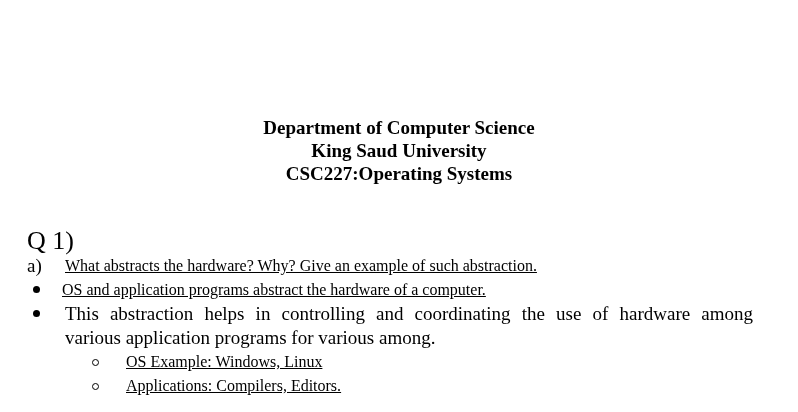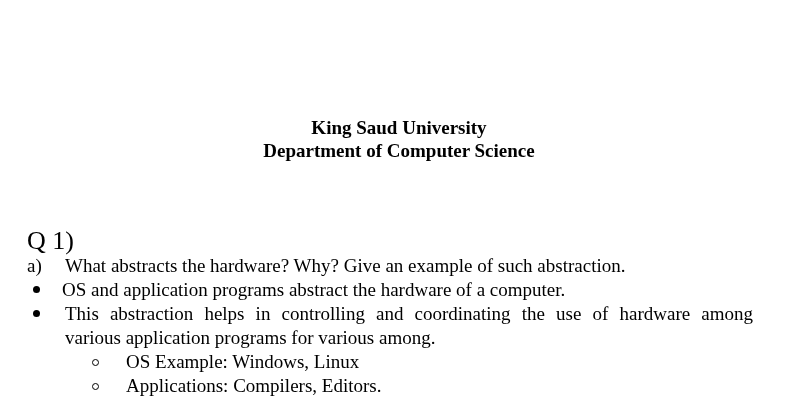--- a/index.html
+++ b/index.html
@@ -7,43 +7,44 @@
     width: 798px; height: 412px; background: #ffffff; overflow: hidden;
     font-family: "Liberation Serif", "DejaVu Serif", serif; color: #000;
     position: relative;
   }
   .header {
     position: absolute; left: 0; width: 798px; top: 116px;
     text-align: center; font-weight: bold; font-size: 19px; line-height: 23px;
   }
   .header div { height: 23px; }
   .q-label { position: absolute; left: 27px; top: 229px; font-size: 26px; line-height: 24px; }
-  .line { position: absolute; font-size: 19px; line-height: 24px; white-space: nowrap; }
+  .line { position: absolute; font-size: 16px; line-height: 24px; white-space: nowrap; text-decoration: underline; }
   .marker { position: absolute; font-size: 19px; line-height: 24px; }
   .bullet-dot {
     position: absolute; width: 7px; height: 7px; border-radius: 50%; background: #000;
   }
   .circle-marker {
     position: absolute; width: 7px; height: 7px; border-radius: 50%;
     border: 1.3px solid #000; box-sizing: border-box;
   }
   .justify {
     position: absolute; left: 65px; width: 688px; font-size: 19px; line-height: 24px;
     text-align: justify; text-align-last: left;
   }
   .justify .first { display: block; text-align: justify; text-align-last: justify; }
 </style>
 </head>
 <body>
 
 <div>
 
   <div class="header">
+    <div>Department of Computer Science</div>
     <div>King Saud University</div>
-    <div>Department of Computer Science</div>
+    <div>CSC227:Operating Systems</div>
   </div>
 
   <div class="q-label">Q 1)</div>
 
   <div class="marker" style="left:27px; top:254px;">a)</div>
   <div class="line" style="left:65px; top:254px;">What abstracts the hardware? Why? Give an example of such abstraction.</div>
 
   <span class="bullet-dot" style="left:33px; top:286px;"></span>
   <div class="line" style="left:62px; top:278px;">OS and application programs abstract the hardware of a computer.</div>
 

